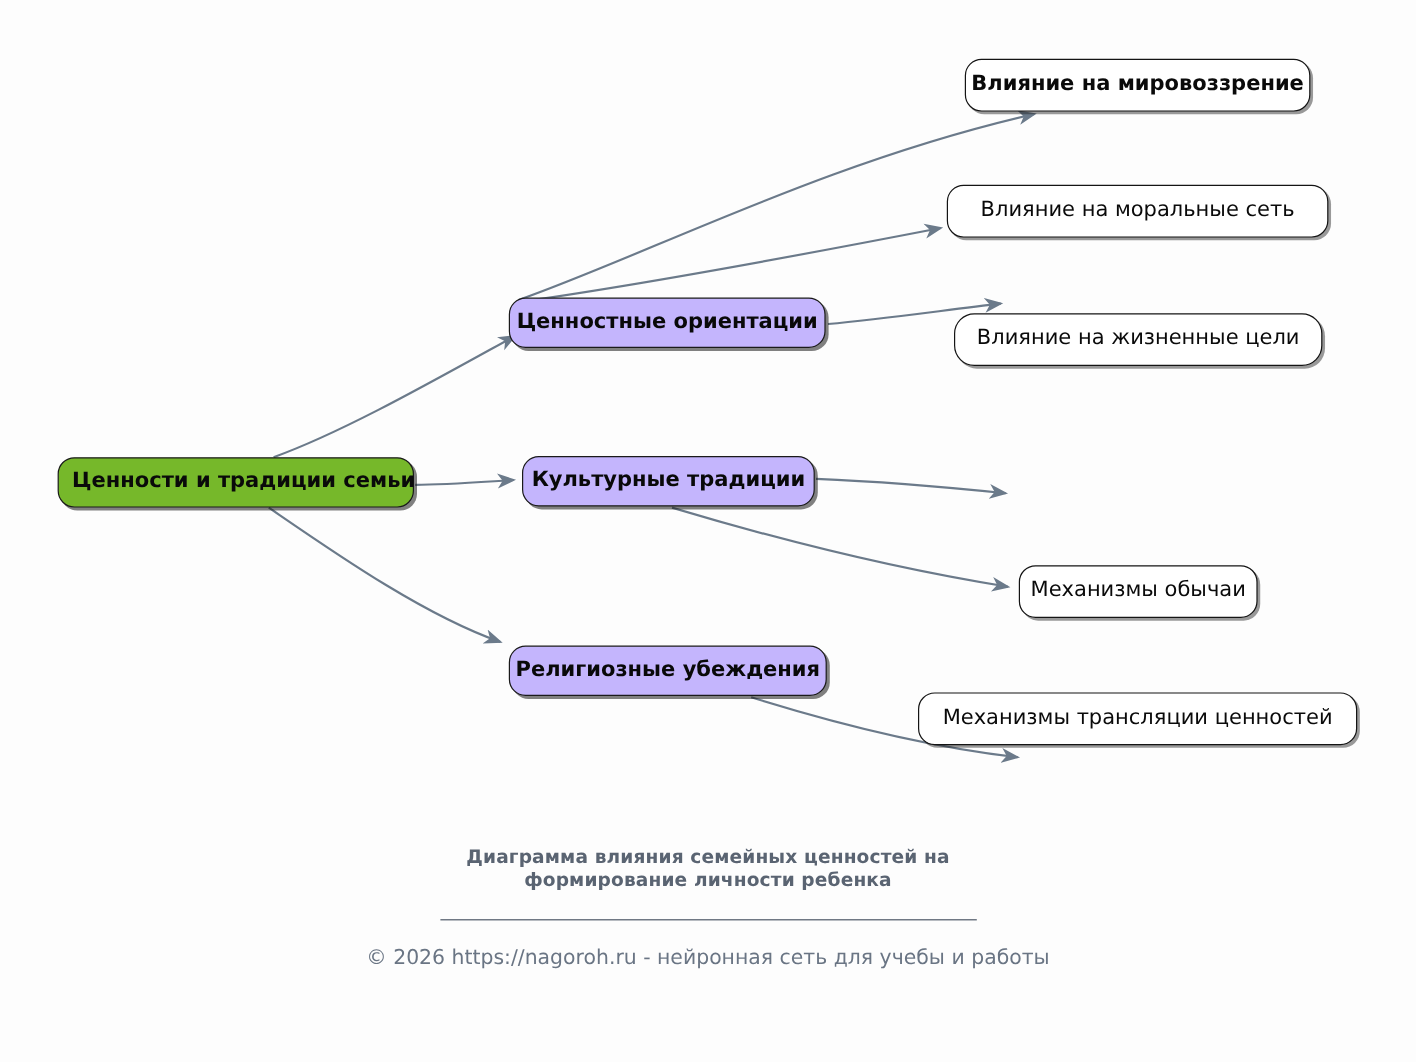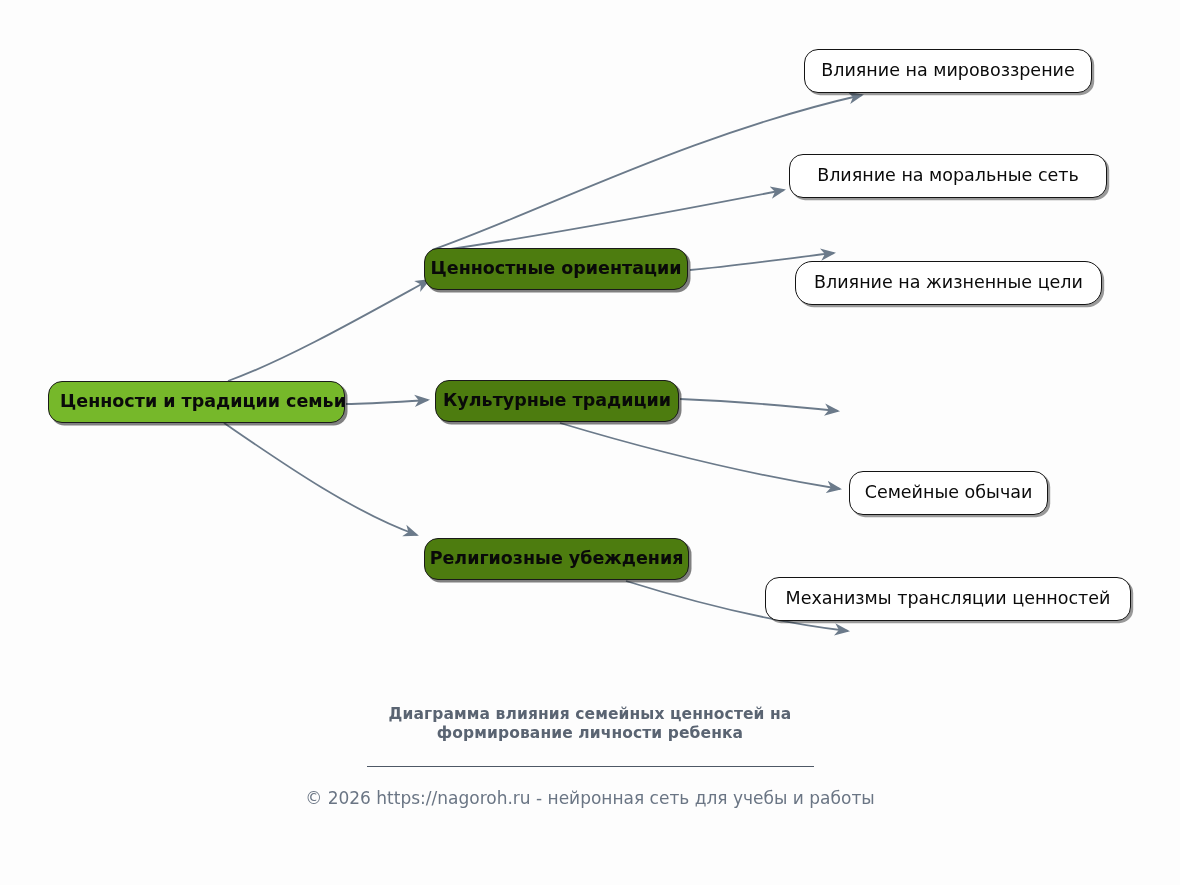--- a/index.html
+++ b/index.html
@@ -47,21 +47,21 @@
   .node.root {
     background: #76b82a;
     border: 1.6px solid #1a1a1a;
     color: #0a0a0a;
     font-size: 17.5px;
     font-weight: 600;
     box-shadow: 2.5px 2.5px 0.5px rgba(25,25,25,0.55);
   }
   
   .node.branch {
-    background: #4d7c0f;
+    background: #c4b5fd;
     border: 1.6px solid #1a1a1a;
     color: #090909;
     font-size: 17.5px;
     font-weight: 600;
     box-shadow: 2.5px 2.5px 0.5px rgba(25,25,25,0.55);
   }
   
   .node.leaf {
     background: #ffffff;
     border: 1.7px solid #141414;
@@ -136,35 +136,35 @@
   </div>
 
   <div class="node branch" style="left:435px; top:380px; width:244px; height:42px;">
     <span class="node-label">Культурные традиции</span>
   </div>
 
   <div class="node branch" style="left:424px; top:538px; width:265px; height:42px;">
     <span class="node-label">Религиозные убеждения</span>
   </div>
 
-  <div class="node leaf" style="left:804px; top:49px; width:288px; height:44px;">
+  <div class="node leaf" style="left:804px; top:49px; width:288px; height:44px;font-weight:bold;">
     <span class="node-label">Влияние на мировоззрение</span>
   </div>
 
   <div class="node leaf" style="left:789px; top:154px; width:318px; height:44px;">
     <span class="node-label">Влияние на моральные сеть</span>
   </div>
 
   <div class="node leaf" style="left:795px; top:261px; width:307px; height:44px;border-radius:17px;">
     <span class="node-label">Влияние на жизненные цели</span>
   </div>
 
 
   <div class="node leaf" style="left:849px; top:471px; width:199px; height:44px;">
-    <span class="node-label">Семейные обычаи</span>
+    <span class="node-label">Механизмы обычаи</span>
   </div>
 
   <div class="node leaf" style="left:765px; top:577px; width:366px; height:44px;">
     <span class="node-label">Механизмы трансляции ценностей</span>
   </div>
 
   <div id="footer">
     <div id="footer-title">
       <div>Диаграмма влияния семейных ценностей на</div>
       <div>формирование личности ребенка</div>

